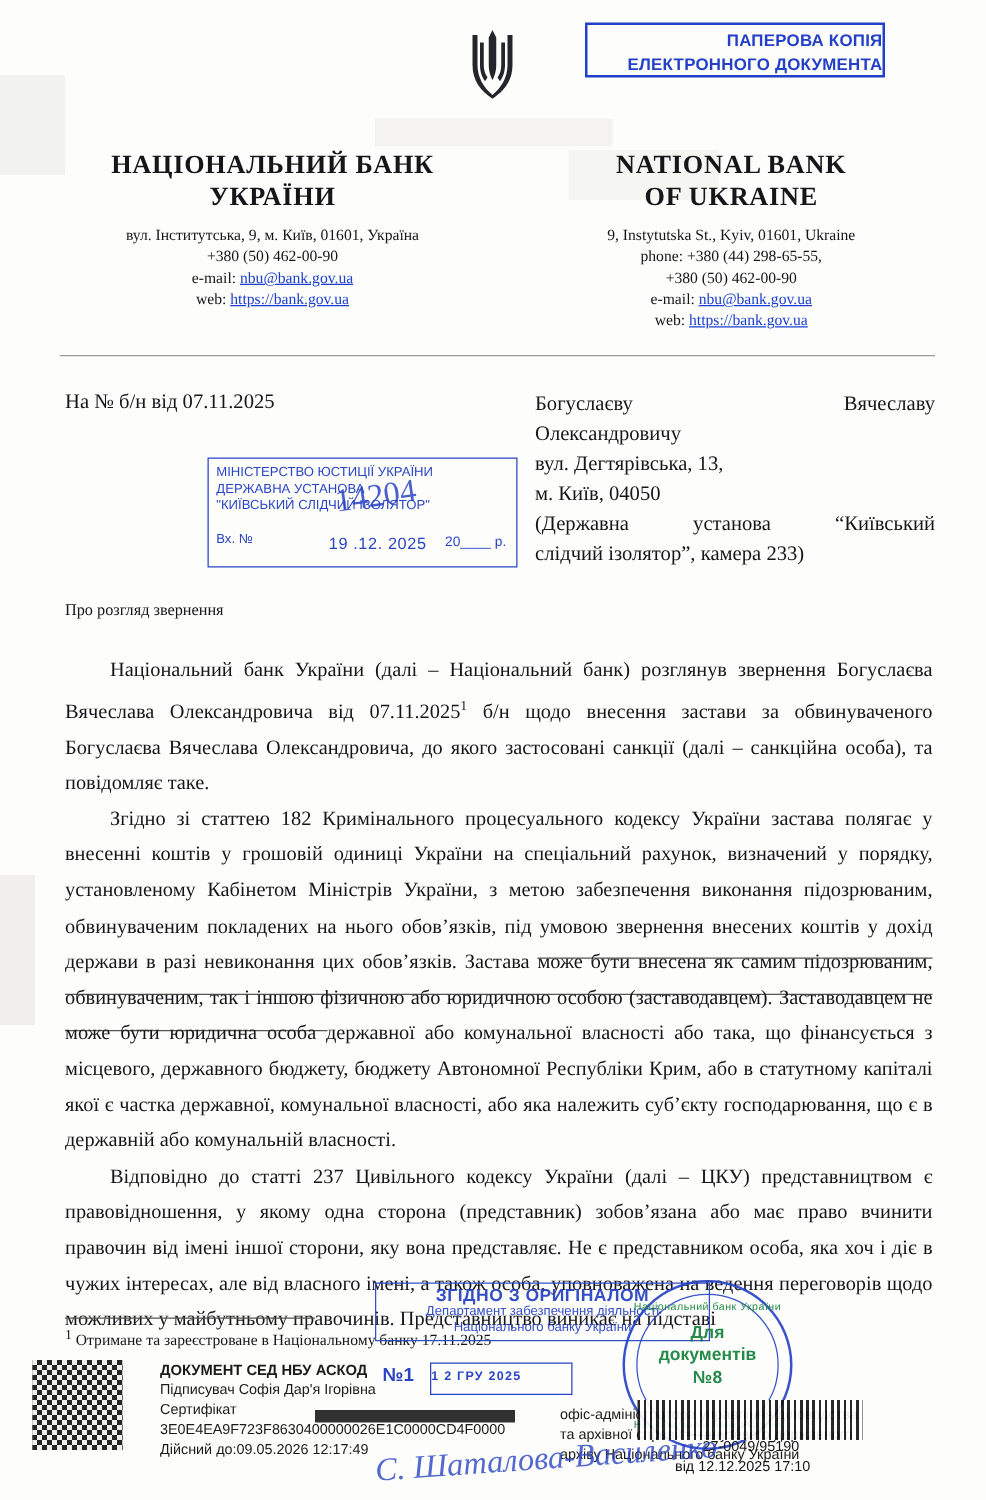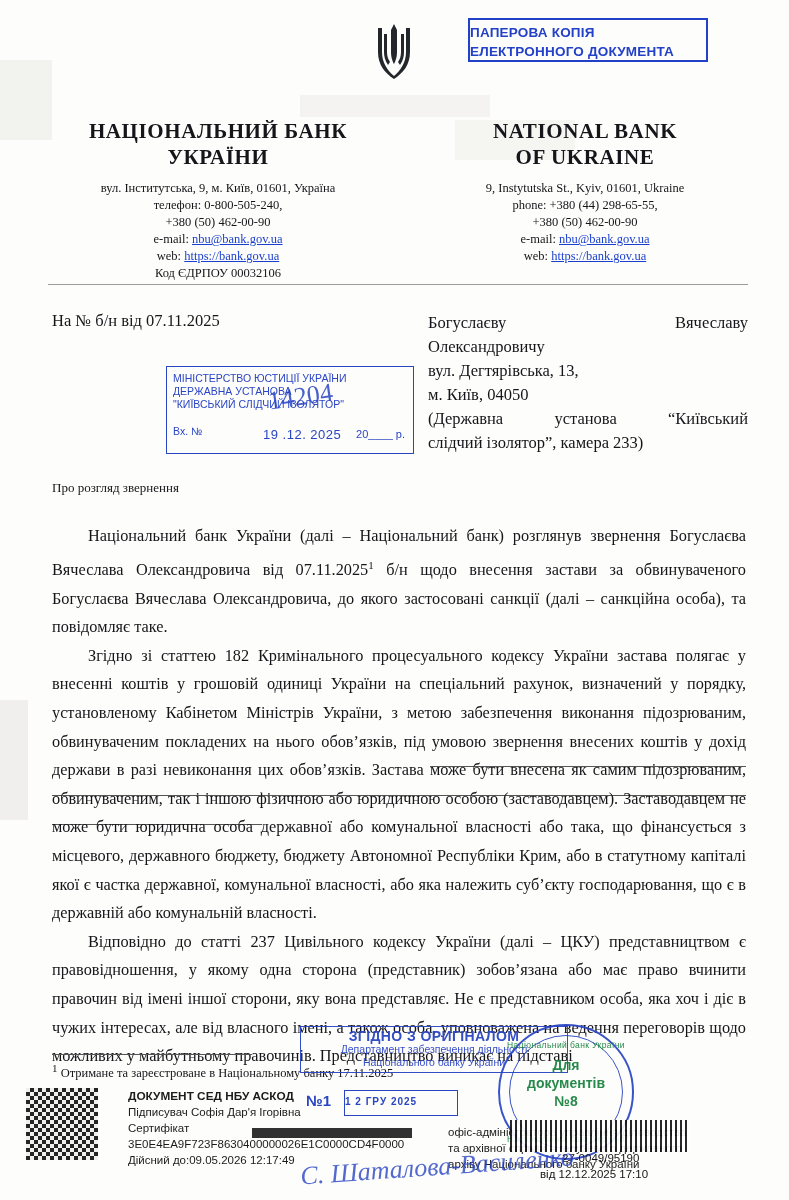--- a/index.html
+++ b/index.html
@@ -28,21 +28,21 @@
     position: absolute;
     left: 468px; top: 18px;
     width: 240px; height: 44px;
     border: 2px solid #2340c8;
     color: #2340c8;
     font-family: "Liberation Sans", sans-serif;
     font-weight: bold;
     font-size: 13.5px;
     letter-spacing: .2px;
     line-height: 19px;
-    text-align: left;
+    text-align: right;
     padding-top: 3px;
     box-sizing: border-box;
   }
   .copy-stamp div { white-space: nowrap; }
 
   
   .emblem {
     position: absolute;
     left: 372px; top: 22px;
     width: 44px; height: 58px;
@@ -333,27 +333,25 @@
     </svg>
   </div>
 
   <div class="hdr hdr-left">
     <div class="name">
       <div>НАЦІОНАЛЬНИЙ БАНК</div>
       <div>УКРАЇНИ</div>
     </div>
     <div class="addr">
       <div>вул. Інститутська, 9, м. Київ, 01601, Україна</div>
-      <div>телефон: 0-800-505-240,</div>
       <div>+380 (50) 462-00-90</div>
       <div><span>e-mail:</span>
         <span class="lnk">nbu@bank.gov.ua</span></div>
       <div><span>web:</span>
         <span class="lnk">https://bank.gov.ua</span></div>
-      <div>Код ЄДРПОУ 00032106</div>
     </div>
   </div>
 
   <div class="hdr hdr-right">
     <div class="name">
       <div>NATIONAL BANK</div>
       <div>OF UKRAINE</div>
     </div>
     <div class="addr">
       <div>9, Instytutska St., Kyiv, 01601, Ukraine</div>

